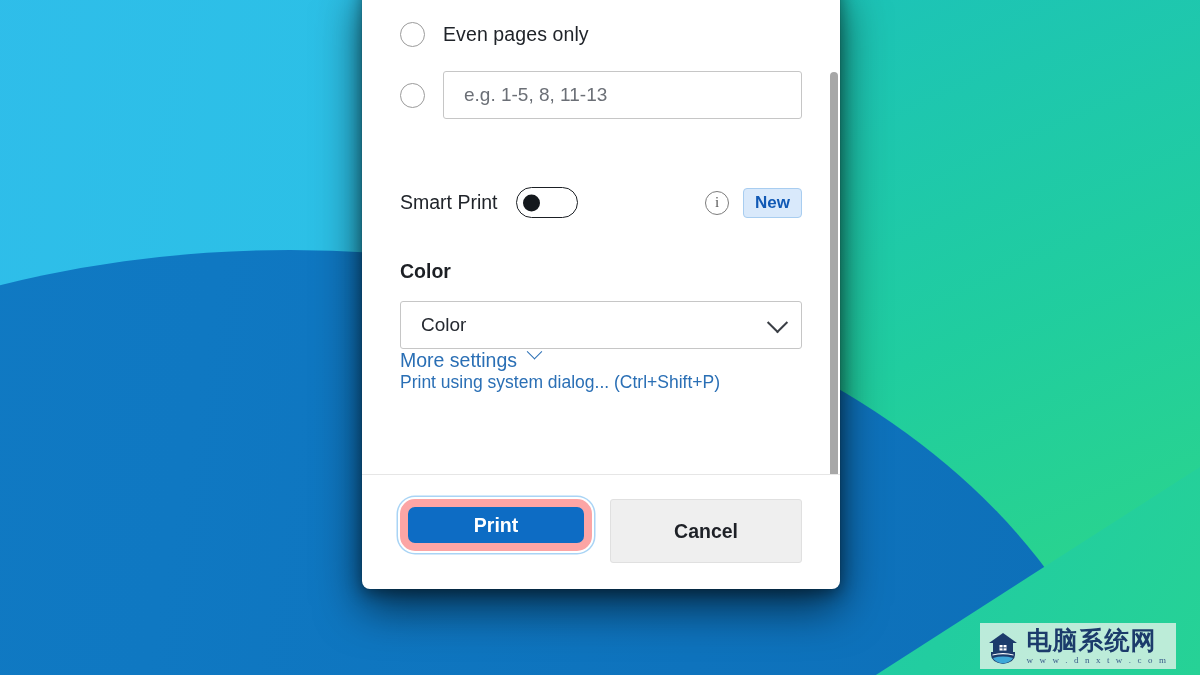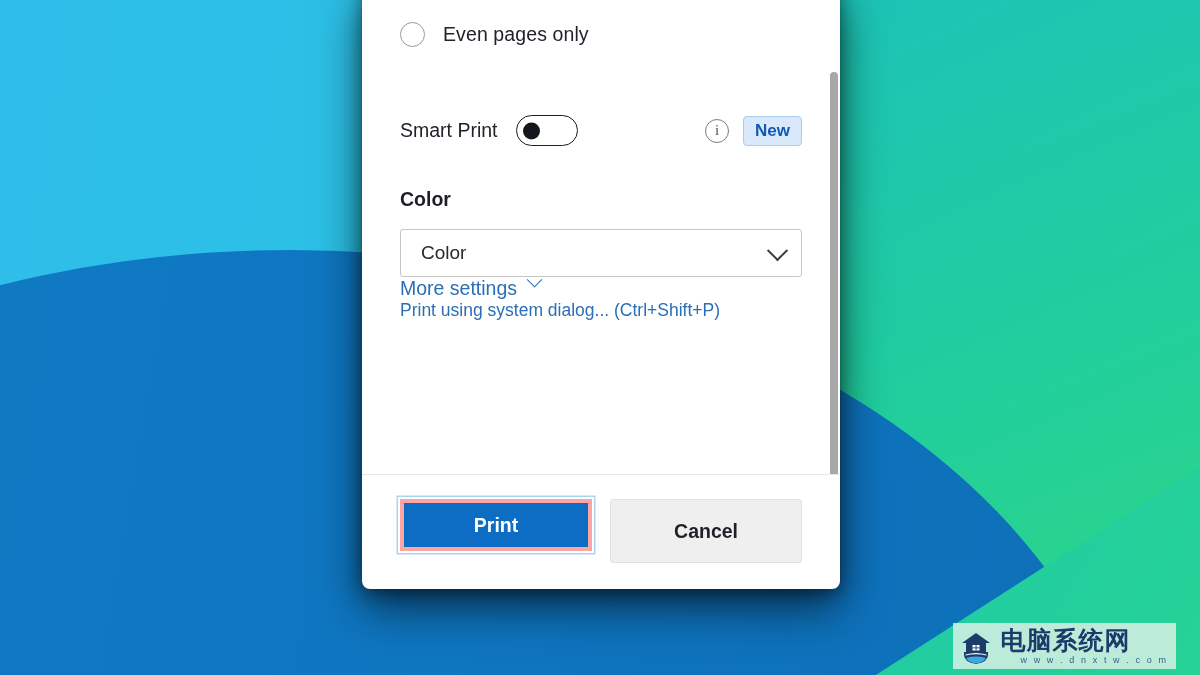--- a/index.html
+++ b/index.html
@@ -283,22 +283,22 @@
     gap: 18px;
   }
 
   #print-button {
     width: 196px;
     height: 52px;
     background: #0d6cc4;
     color: #ffffff;
     font-size: 19.5px;
     font-weight: bold;
-    border: 4px solid #fca5a5;
-    border-radius: 0;
+    border: 8px solid #fca5a5;
+    border-radius: 15px;
     box-shadow: 0 0 0 2px #ffffff, 0 0 0 3.5px #a9d4f5;
     cursor: pointer;
     font-family: inherit;
   }
 
   #cancel-button {
     width: 196px;
     height: 64px;
     background: #efefef;
     color: #1e2127;
@@ -328,22 +328,21 @@
     font-weight: bold;
     color: #1b3b6b;
     letter-spacing: 1px;
     font-family: "DejaVu Sans", sans-serif;
   }
   #watermark-url {
     font-size: 9px;
     color: #3a5d8a;
     letter-spacing: 2.1px;
     margin-top: 3px;
-    font-family: Liberation Sans, sans-serif;
-    margin-left: 20px;
+    font-family: Liberation Serif, serif;
   }
 </style>
 </head>
 <body>
 
 <div id="wallpaper">
   <div id="wall-cyan"></div>
   <div id="wall-teal-right"></div>
   <div id="wall-blue-curve"></div>
   <div id="wall-diag"></div>
@@ -353,20 +352,24 @@
 
   <div id="dialog-body">
 
     
     <div class="radio-row" id="row-even-pages">
       <span class="radio-mark"></span>
       <span class="radio-label">Even pages only</span>
     </div>
 
     
+    <div class="radio-row" id="row-page-range">
+      <span class="radio-mark"></span>
+      <input id="page-range-input" type="text" placeholder="e.g. 1-5, 8, 11-13" style="">
+    </div>
 
     
     <div id="smart-print-row">
       <span id="smart-print-label">Smart Print</span>
 
       <div id="smart-print-toggle">
         <span class="knob"></span>
       </div>
 
       <span id="smart-print-spacer"></span>

